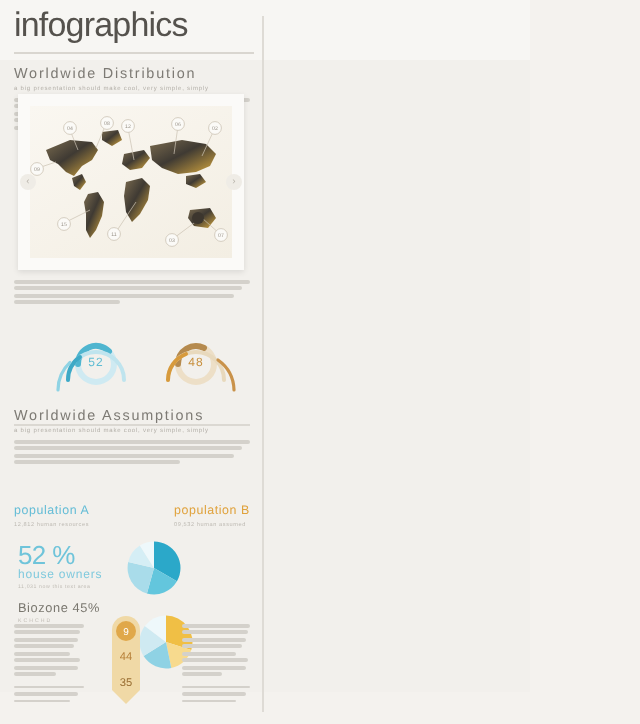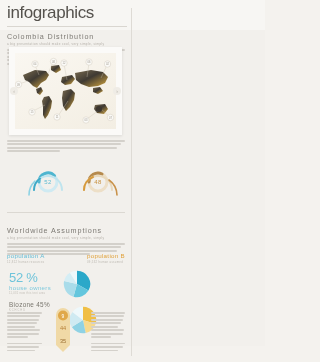--- a/index.html
+++ b/index.html
@@ -112,21 +112,21 @@
   <div class="masthead">
     <div class="brand">infographics</div>
     <div class="hr-top"></div>
   </div>
 
   <div class="divider"></div>
 
   <div class="colL">
 
     <div style="position:absolute;left:7px;top:32px;width:118px;">
-      <div class="h2">Colombia Distribution</div>
+      <div class="h2">Worldwide Distribution</div>
       <div class="sub">a big presentation should make cool, very simple, simply</div>
       <div class="lines">
         <div class="ln w100"></div>
           <div class="ln w97"></div>
           <div class="ln w93"></div>
         <div class="ln w88"></div>
           <div class="ln w60"></div>
       </div>
     </div>
 
@@ -226,21 +226,21 @@
           <path d="M12 30 a14 14 0 1 1 28 0" fill="none" stroke="#e8d9bd" stroke-width="2" stroke-linecap="round"></path>
           <path d="M12 30 a14 14 0 0 1 9 -13" fill="none" stroke="#d79a3c" stroke-width="2" stroke-linecap="round"></path>
           <path d="M45 35 a19 19 0 0 0 -8 -15" fill="none" stroke="#c9924a" stroke-width="1.6" stroke-linecap="round"></path>
         </svg>
         <div class="gval or">48</div>
       </div>
     </div>
 
     <div style="position:absolute;left:7px;top:212px;width:118px;height:1px;background:#dbd8d2;"></div>
 
-    <div style="position:absolute;left:7px;top:226px;width:118px;">
+    <div style="position:absolute;left:7px;top:203px;width:118px;">
       <div class="h2">Worldwide Assumptions</div>
       <div class="sub">a big presentation should make cool, very simple, simply</div>
       <div class="lines">
         <div class="ln w100"></div>
           <div class="ln w97"></div>
           <div class="ln w93"></div>
           <div class="ln w70"></div>
       </div>
     </div>
 

